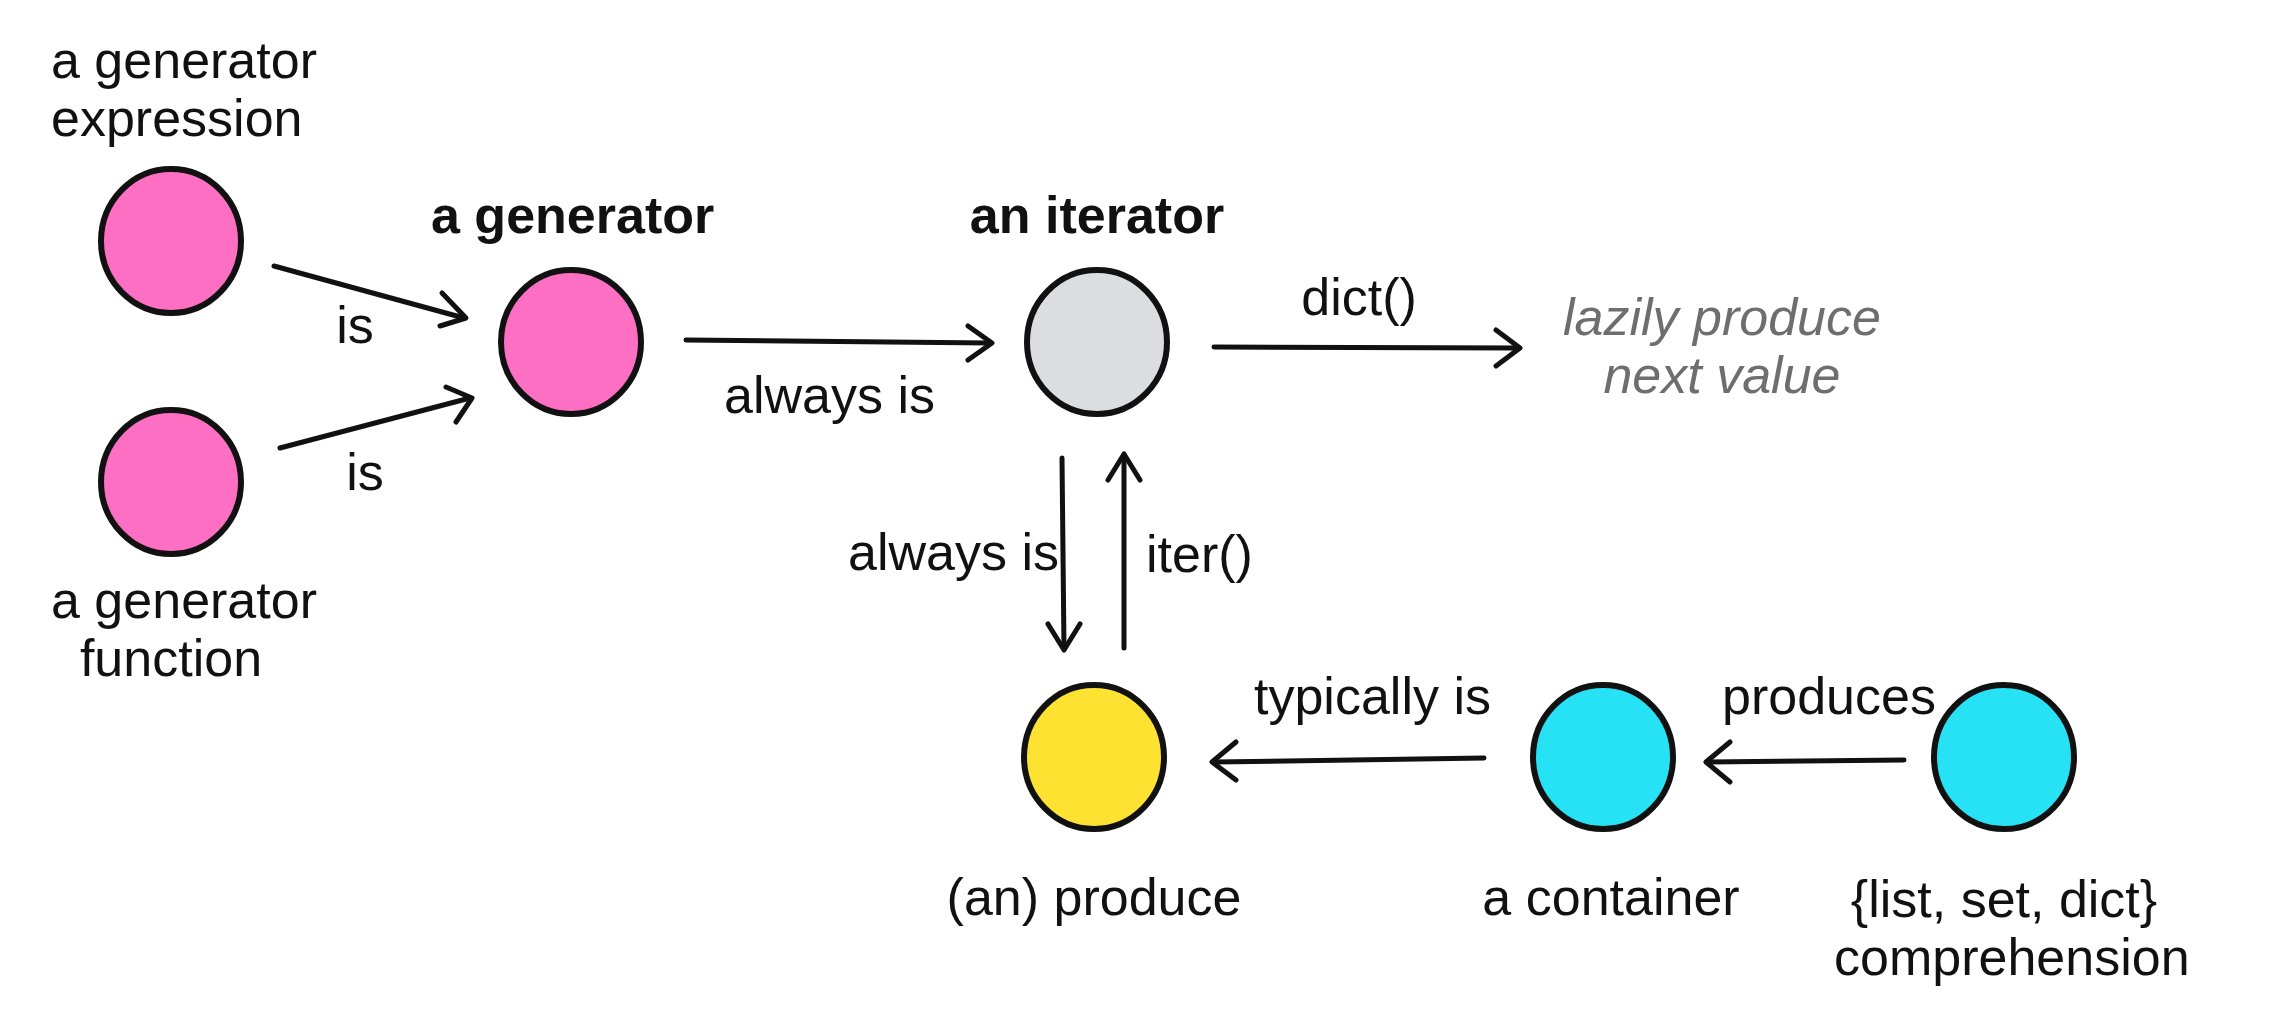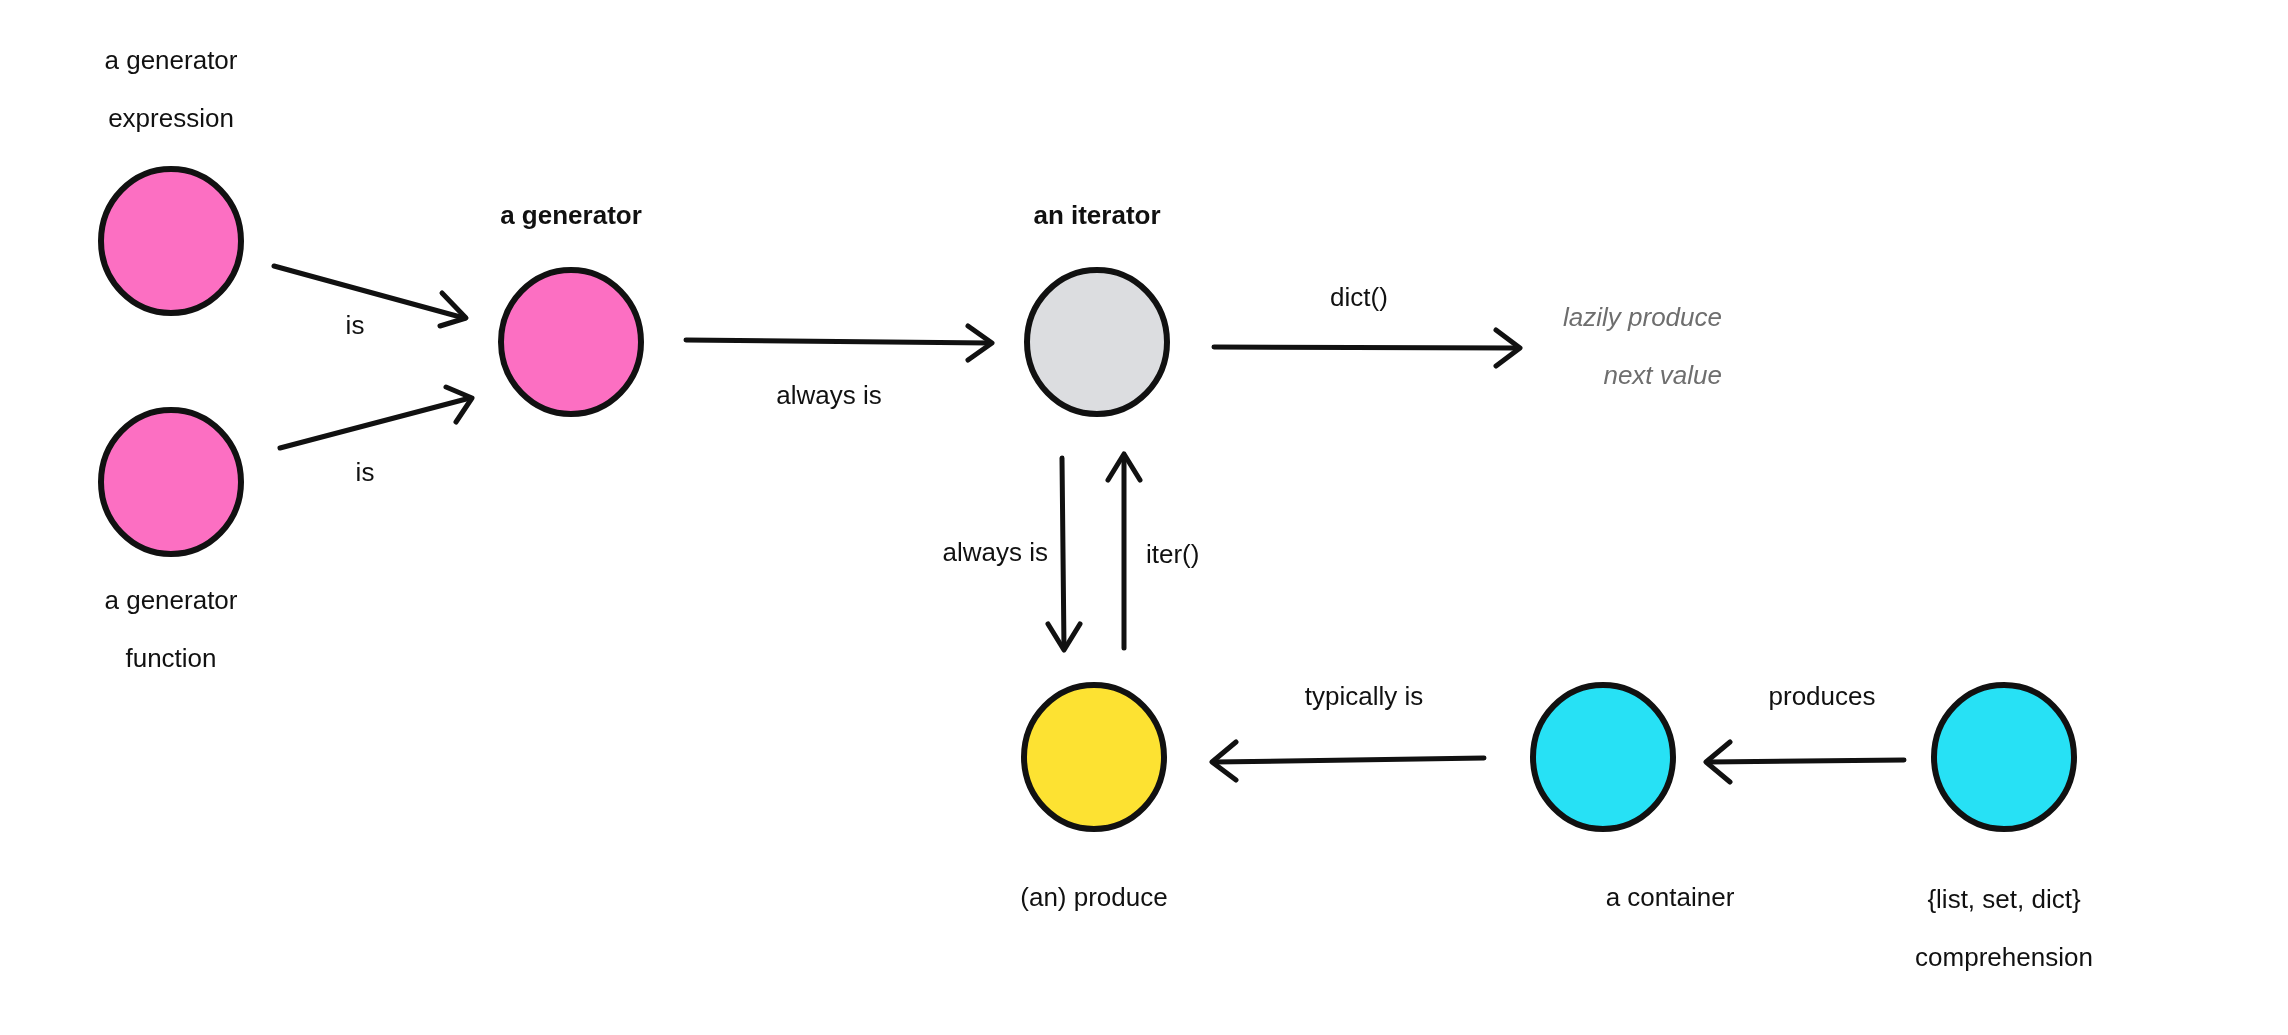--- a/index.html
+++ b/index.html
@@ -1,21 +1,21 @@
 <!DOCTYPE html>
 <html><head>
 <meta charset="utf-8">
 <style>
   html, body { margin:0; padding:0; background:#ffffff; }
   body { width:2288px; height:1035px; position:relative; overflow:hidden;
          font-family: "Liberation Sans", "DejaVu Sans", sans-serif; color:#111; }
   svg#diagram { position:absolute; left:0; top:0; }
-  .lbl { position:absolute; font-size:26px; line-height:58px; white-space:nowrap; text-align:center; }
+  .lbl { position:absolute; font-size:52px; line-height:58px; white-space:nowrap; text-align:center; }
   .bold { font-weight:bold; }
-  .note { color:#6e6e6e; font-style:italic; text-align:right; }
+  .note { color:#6e6e6e; font-style:italic; text-align:center; }
 </style>
 </head>
 <body>
 
 <svg id="diagram" width="2288" height="1035" viewBox="0 0 2288 1035">
   <g fill="none" stroke="#111" stroke-width="5" stroke-linecap="round" stroke-linejoin="round">
 
     <path d="M274 266 L464 318"></path>
     <path d="M442 293 L466 318 L440 326"></path>
 
@@ -55,21 +55,21 @@
   <div>a generator</div>
   <div>expression</div>
 </div>
 <div class="lbl" style="left:51px; top:571px; width:240px;">
   <div>a generator</div>
   <div>function</div>
 </div>
 <div class="lbl bold" style="left:431px; top:186px; width:280px;">a generator</div>
 <div class="lbl bold" style="left:957px; top:186px; width:280px;">an iterator</div>
 <div class="lbl" style="left:944px; top:868px; width:300px;">(an) produce</div>
-<div class="lbl" style="left:1520px; top:868px; width:300px;">a container</div>
+<div class="lbl" style="left:1461px; top:868px; width:300px;">a container</div>
 <div class="lbl" style="left:1834px; top:870px; width:340px;">
   <div>{list, set, dict}</div>
   <div>comprehension</div>
 </div>
 
 <div class="lbl" style="left:320px; top:296px; width:70px;">is</div>
 <div class="lbl" style="left:330px; top:443px; width:70px;">is</div>
 <div class="lbl" style="left:724px; top:366px; width:210px;">always is</div>
 <div class="lbl" style="left:1284px; top:268px; width:150px;">dict()</div>
 <div class="lbl" style="left:848px; top:523px; width:200px; text-align:right;">always is</div>

